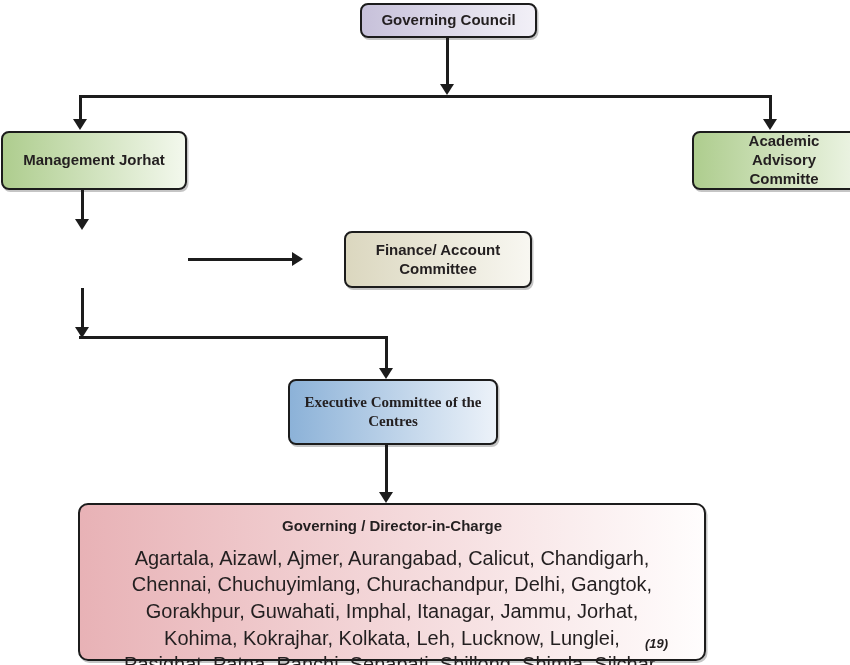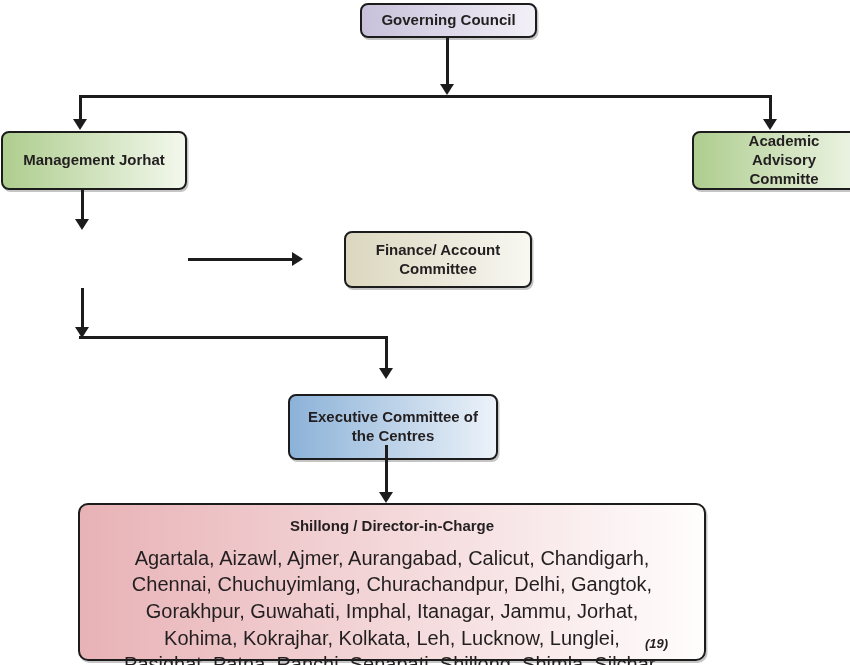--- a/index.html
+++ b/index.html
@@ -21,22 +21,22 @@
   #gc{left:360px;top:3px;width:177px;height:35px;
       background:linear-gradient(to right,var(--lavender),#f2f0f7);}
   #mb{left:1px;top:131px;width:186px;height:59px;
       background:linear-gradient(to right,var(--green),#f3f8ed);}
   #aa{left:692px;top:131px;width:184px;height:59px;padding:0 24px;
       background:linear-gradient(to right,var(--green),#f3f8ed);}
   #dg{left:1px;top:231px;width:187px;height:57px;
       background:linear-gradient(to right,var(--tan),#f8f7f1);}
   #fa{left:306px;top:231px;width:188px;height:57px;padding:0 14px;
       background:linear-gradient(to right,var(--tan),#f8f7f1);margin-left:38px;}
-  #ec{left:288px;top:394px;width:210px;height:66px;padding:0 14px;
-      background:linear-gradient(to right,var(--blue),#ecf2f9);}
+  #ec{left:288px;top:379px;width:210px;height:66px;padding:0 14px;
+      background:linear-gradient(to right,var(--blue),#ecf2f9);font-family:Liberation Serif, serif;}
   #dic{left:78px;top:503px;width:628px;height:158px;
       background:linear-gradient(to right,var(--pink),#fffdfd);
       display:block;font-weight:normal;padding:12px 40px;border-radius:10px;}
   .dic-title{font-weight:bold;font-size:15px;margin-bottom:9px;text-align:center;}
   .dic-body{font-size:20px;line-height:1.33;text-align:center;}
   .dic-count{position:absolute;right:36px;bottom:7px;
       font-weight:bold;font-style:italic;font-size:13px;}
   .line{position:absolute;background:var(--line);}
   .ah-down{position:absolute;width:0;height:0;
       border-left:7px solid transparent;border-right:7px solid transparent;
@@ -50,21 +50,21 @@
 
 <div class="canvas">
 
   <div class="node" id="gc">Governing Council</div>
   <div class="node" id="mb">Management Jorhat</div>
   <div class="node" id="aa">Academic Advisory Committe</div>
   <div class="node" id="fa">Finance/ Account Committee</div>
   <div class="node" id="ec">Executive Committee of the Centres</div>
 
   <div class="node" id="dic">
-    <div class="dic-title">Shillong / Director-in-Charge</div>
+    <div class="dic-title">Governing / Director-in-Charge</div>
     <div class="dic-body">Agartala, Aizawl, Ajmer, Aurangabad, Calicut, Chandigarh, Chennai, Chuchuyimlang, Churachandpur, Delhi, Gangtok, Gorakhpur, Guwahati, Imphal, Itanagar, Jammu, Jorhat, Kohima, Kokrajhar, Kolkata, Leh, Lucknow, Lunglei, Pasighat, Patna, Ranchi, Senapati, Shillong, Shimla, Silchar, Srikakulam, Srinagar, Tezpur, Tura</div>
     <div class="dic-count">(19)</div>
   </div>
 
   <div class="line" style="left:446px;top:38px;width:3px;height:48px"></div>
   <div class="ah-down" style="left:440px;top:84px"></div>
 
   <div class="line" style="left:79px;top:95px;width:693px;height:3px"></div>
 
   <div class="line" style="left:79px;top:95px;width:3px;height:26px"></div>

